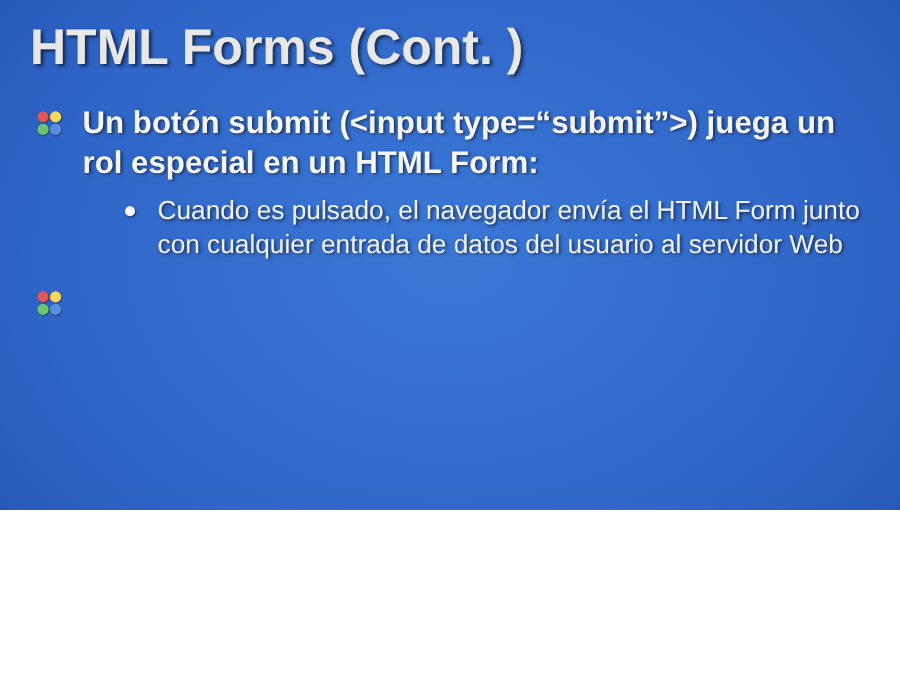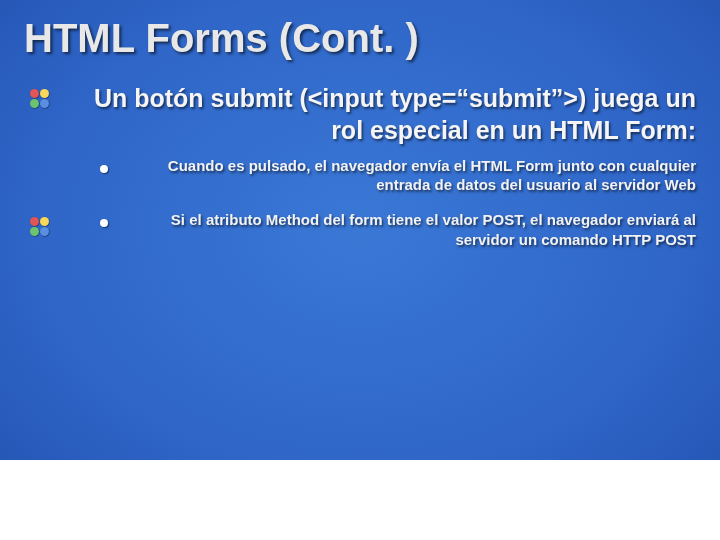--- a/index.html
+++ b/index.html
@@ -5,21 +5,21 @@
   html, body {
     margin: 0;
     padding: 0;
     width: 720px;
     height: 540px;
     overflow: hidden;
     font-family: Arial, "Helvetica Neue", Helvetica, sans-serif;
   }
   .slide {
     width: 720px;
-    height: 460px;
+    height: 408px;
     box-sizing: border-box;
     padding: 12px 24px 24px 24px;
     background: radial-gradient(ellipse 900px 680px at 50% 50%,
       #3a78d6 0%,
       #2f66c8 35%,
       #2251b0 60%,
       #173b8e 80%,
       #0f2a6c 100%);
     color: #ffffff;
     position: relative;
@@ -34,21 +34,20 @@
   }
   .top-list {
     list-style: none;
     margin: 0;
     padding: 0;
   }
   .top-list > li {
     position: relative;
     padding-left: 42px;
     margin-bottom: 14px;
-    text-align: right;
   }
   .top-list > li > .text {
     font-size: 25px;
     font-weight: bold;
     line-height: 1.28;
     text-shadow: 1.5px 1.5px 2.5px rgba(0,0,0,0.55);
     color: #f5f5f5;
   }
   .dots {
     position: absolute;
@@ -83,22 +82,22 @@
     position: absolute;
     left: 2px;
     top: 9px;
     width: 8px;
     height: 8px;
     border-radius: 50%;
     background: #ffffff;
     box-shadow: 1px 1px 1.5px rgba(0,0,0,0.5);
   }
   .sub-list > li > .text {
-    font-size: 15px;
-    font-weight: bold;
+    font-size: 21px;
+    font-weight: normal;
     line-height: 1.28;
     text-shadow: 1.5px 1.5px 2.5px rgba(0,0,0,0.55);
     color: #f2f2f2;
   }
 </style>
 </head>
 <body>
 
 <div class="slide">
   <div class="title">HTML Forms (Cont. )</div>
@@ -121,20 +120,17 @@
     </li>
 
     <li>
       <span class="dots">
         <span class="d1"></span>
           <span class="d2"></span>
           <span class="d3"></span>
           <span class="d4"></span>
       </span>
       <ul class="sub-list">
-        <li>
-          <div class="text">Si el atributo Method del form tiene el valor POST, el navegador enviará al servidor un comando HTTP POST</div>
-        </li>
       </ul>
     </li>
 
   </ul>
 </div>
 
 </body></html>

